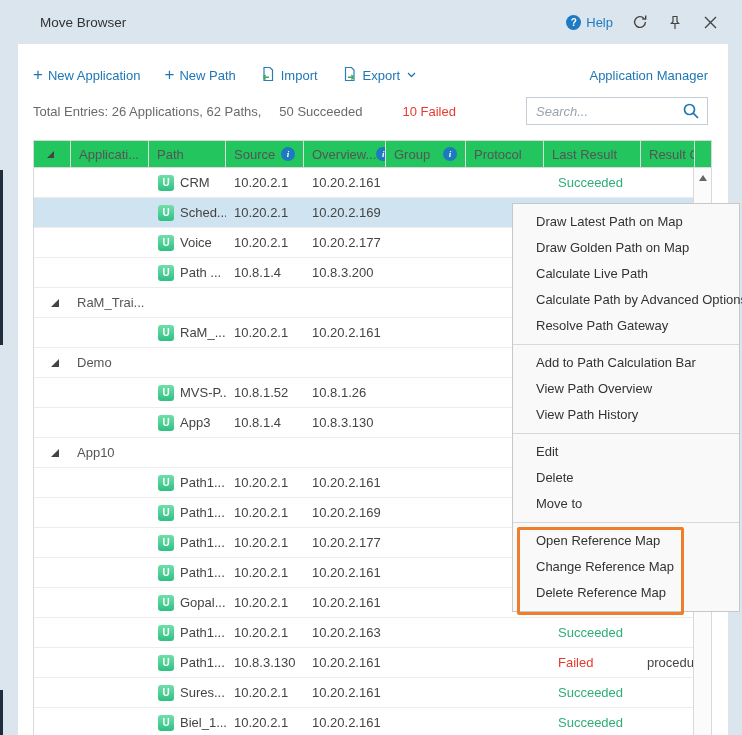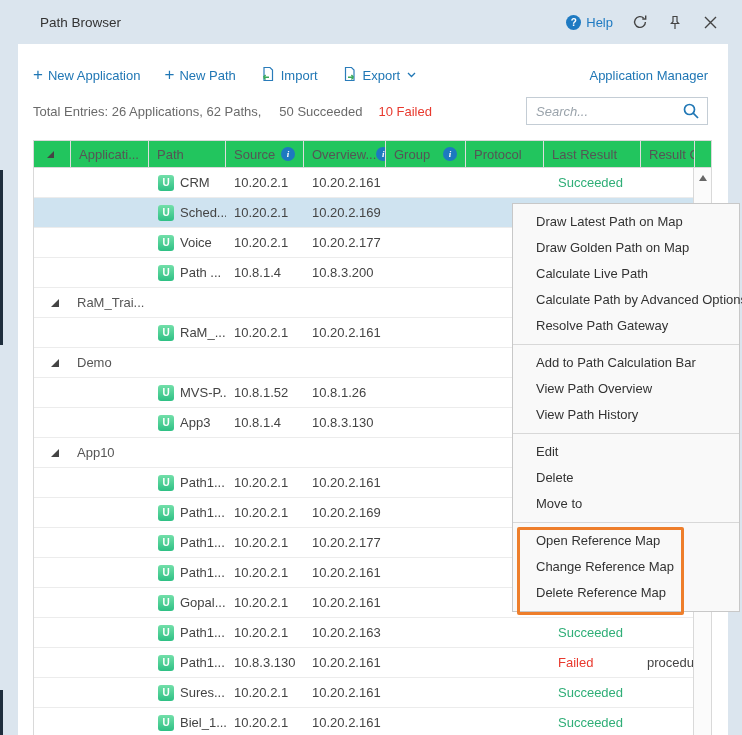--- a/index.html
+++ b/index.html
@@ -27,21 +27,21 @@
   
   .toolbar{position:absolute;left:15px;top:18px;right:20px;height:26px;display:flex;align-items:center;gap:24px;color:#2077b5;}
   .tool-btn{display:flex;align-items:center;gap:5px;cursor:pointer;white-space:nowrap;}
   .plus{font-size:17px;line-height:16px;font-weight:400;}
   .chev{margin-left:2px;display:flex;align-items:center;}
   .app-manager{margin-left:auto;cursor:pointer;}
   
   .stats{position:absolute;left:15px;top:52px;right:20px;height:30px;display:flex;align-items:center;color:#6a6a6a;}
   .stats .total{margin-right:18px;}
   .stats .succ{margin-right:16px;}
-  .stats .fail{color:#e8392e;}
+  .stats .fail{color:#e8392e;margin-left:24px;}
   .searchbox{margin-left:auto;width:182px;height:28px;border:1px solid #c4cdd5;background:#fff;
     display:flex;align-items:center;box-sizing:border-box;}
   .searchbox input{flex:1;border:none;outline:none;padding:0 6px 0 9px;font-size:13px;font-style:italic;
     color:#555;font-family:"Liberation Sans",sans-serif;background:transparent;min-width:0;}
   .searchbox input::placeholder{color:#9aa3ab;font-style:italic;}
   .search-ico{width:18px;height:18px;margin-right:7px;flex:none;cursor:pointer;}
   
   .grid{position:absolute;left:15px;top:96px;width:679px;bottom:0;box-sizing:border-box;
     border:1px solid #d9d9d9;border-bottom:none;overflow:hidden;background:#fff;}
   .ghead{display:flex;height:27px;background:#22c55e;border-bottom:1px solid #d9d9d9;box-sizing:border-box;color:#555;}
@@ -91,21 +91,21 @@
   .annotation{position:absolute;left:517px;top:527px;width:161px;height:82px;
     border:3px solid #ee7e2b;border-radius:2px;z-index:11;pointer-events:none;}
 </style>
 </head>
 <body>
 
 <div class="edge-dark-1"></div>
 <div class="edge-dark-2"></div>
 
 <div class="titlebar">
-  <span class="title">Path Browser</span>
+  <span class="title">Move Browser</span>
   <div class="titlebar-right">
     <span class="help-link">
       <span class="help-circle">?</span>
       <span>Help</span>
     </span>
     <span class="tb-icon">
       <svg width="16" height="16" viewBox="0 0 16 16">
           <path d="M13.4 8a5.4 5.4 0 1 1-1.6-3.85" fill="none" stroke="#444" stroke-width="1.4"></path>
           <path d="M13.7 1.6v3.4h-3.4" fill="none" stroke="#444" stroke-width="1.4"></path>
         </svg>

